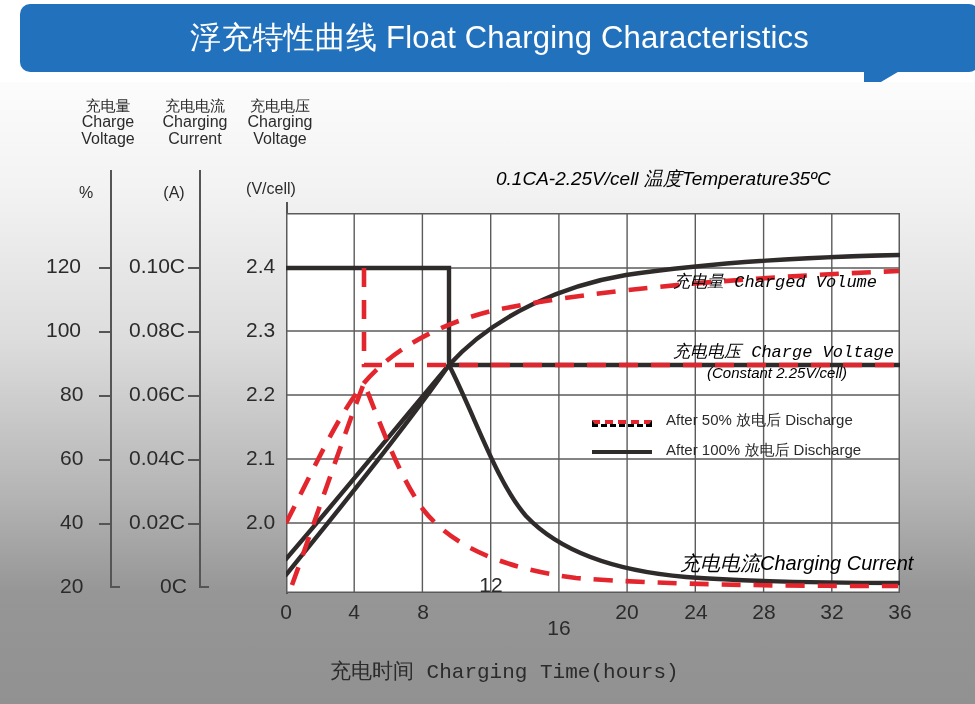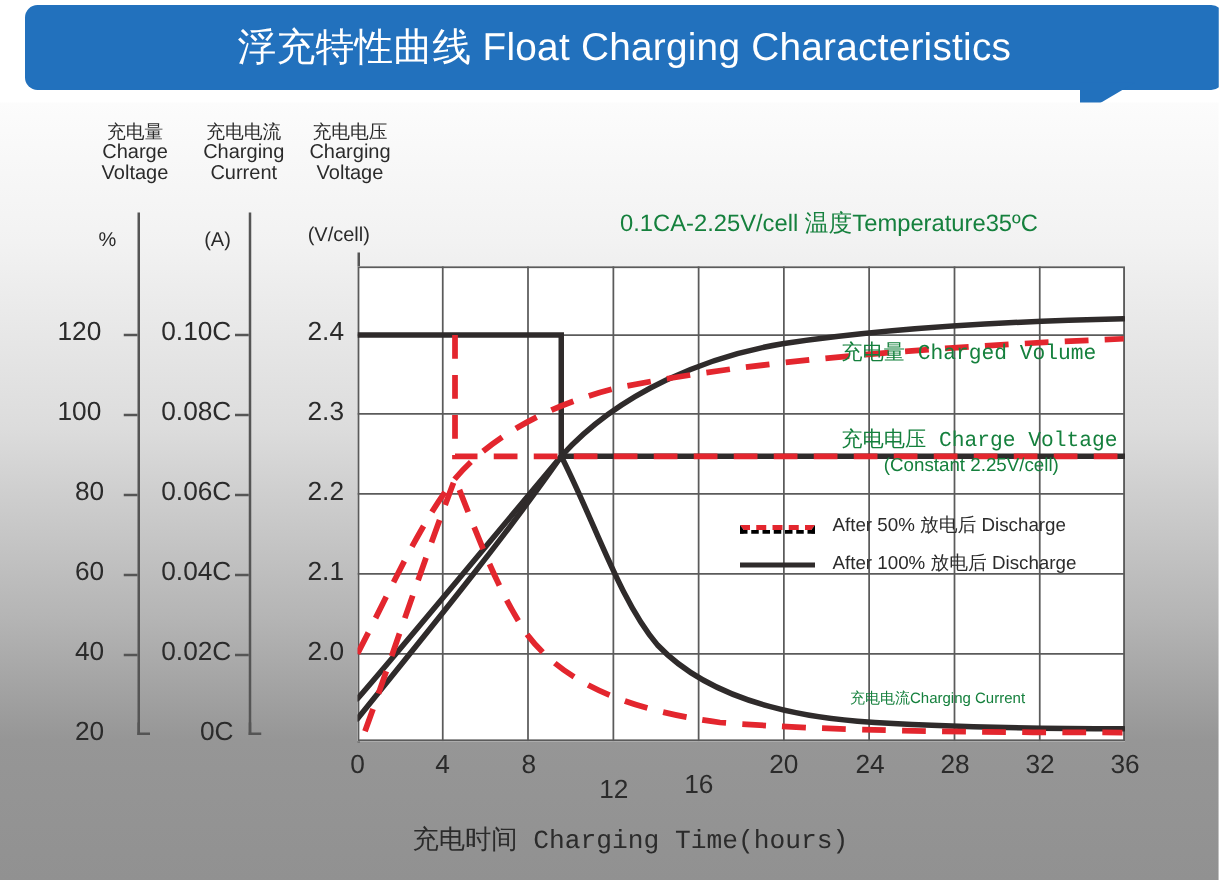--- a/index.html
+++ b/index.html
@@ -49,21 +49,21 @@
   .tick { position:absolute; font-size:21px; color:#2b2b2b; white-space:nowrap; }
   .tick-dash { position:absolute; width:11px; height:0; border-top:2px solid #555; }
 
   .vrule { position:absolute; width:0; border-left:2px solid #555; }
 
   
   .plot { position:absolute; left:286px; top:213px; width:614px; height:380px; background:#ffffff; }
   .plot svg { display:block; }
 
   
-  .note { position:absolute; color:#15803d; white-space:nowrap; }
+  .note { position:absolute; color:#000000; white-space:nowrap;font-style:italic; }
   .note-top { font-size:19px; }
   .lbl-mono { font-family:"Liberation Mono", monospace; }
 
   .xtick { position:absolute; font-size:21px; color:#2b2b2b; text-align:center; width:40px; }
   .xtitle { position:absolute; font-size:21px; color:#2b2b2b; white-space:nowrap; }
 
   .legend-row { position:absolute; display:flex; align-items:center; white-space:nowrap; }
   .legend-text { font-size:15px; color:#2b2b2b; }
   .swatch { width:60px; height:14px; margin-right:14px; position:relative; }
   .swatch-line { position:absolute; left:0; top:6px; width:60px; height:0; }
@@ -176,39 +176,39 @@
 
       <path d="M 0,310 C 25,262 50,205 78,170 C 105,138 150,112 205,98 C 290,80 420,66 613,58" fill="none" stroke="#e3262e" stroke-width="4.6" stroke-linecap="butt" stroke-dasharray="19 13"></path>
 
       <path d="M 6,372 C 25,320 55,230 78,170 C 96,215 112,260 136,295 C 165,333 215,355 290,365 C 380,372 500,373 612,373" fill="none" stroke="#e3262e" stroke-width="4.6" stroke-linecap="butt" stroke-dasharray="19 13"></path>
     </svg>
   </div>
 
   <div class="note lbl-mono" style="left:673px; top:340px; font-size:17px;">充电电压 Charge Voltage</div>
   <div class="note lbl-mono" style="left:673px; top:270px; font-size:17px;">充电量 Charged Volume</div>
   <div class="note" style="left:707px; top:364px; font-size:15px;">(Constant 2.25V/cell)</div>
-  <div class="note" style="left:680px; top:550px; font-size:12px;">充电电流Charging Current</div>
+  <div class="note" style="left:680px; top:550px; font-size:20px;">充电电流Charging Current</div>
 
   <div class="legend-row" style="left:592px; top:411px;">
     <span class="swatch">
       <span class="swatch-line" style="border-top:4px solid #e3262e; border-style:dashed; border-top-style:dashed;"></span>
     </span>
     <span class="legend-text">After 50% 放电后 Discharge</span>
   </div>
   <div class="legend-row" style="left:592px; top:441px;">
     <span class="swatch">
       <span class="swatch-line" style="border-top:4px solid #2f2b2b;"></span>
     </span>
     <span class="legend-text">After 100% 放电后 Discharge</span>
   </div>
 
   <div class="xtick" style="left:266px; top:600px;">0</div>
   <div class="xtick" style="left:334px; top:600px;">4</div>
   <div class="xtick" style="left:403px; top:600px;">8</div>
-  <div class="xtick" style="left:471px; top:620px;">12</div>
+  <div class="xtick" style="left:471px; top:573px;">12</div>
   <div class="xtick" style="left:539px; top:616px;">16</div>
   <div class="xtick" style="left:607px; top:600px;">20</div>
   <div class="xtick" style="left:676px; top:600px;">24</div>
   <div class="xtick" style="left:744px; top:600px;">28</div>
   <div class="xtick" style="left:812px; top:600px;">32</div>
   <div class="xtick" style="left:880px; top:600px;">36</div>
 
   <div class="xtitle lbl-mono" style="left:330px; top:657px;">充电时间 Charging Time(hours)</div>
 
 </div>

